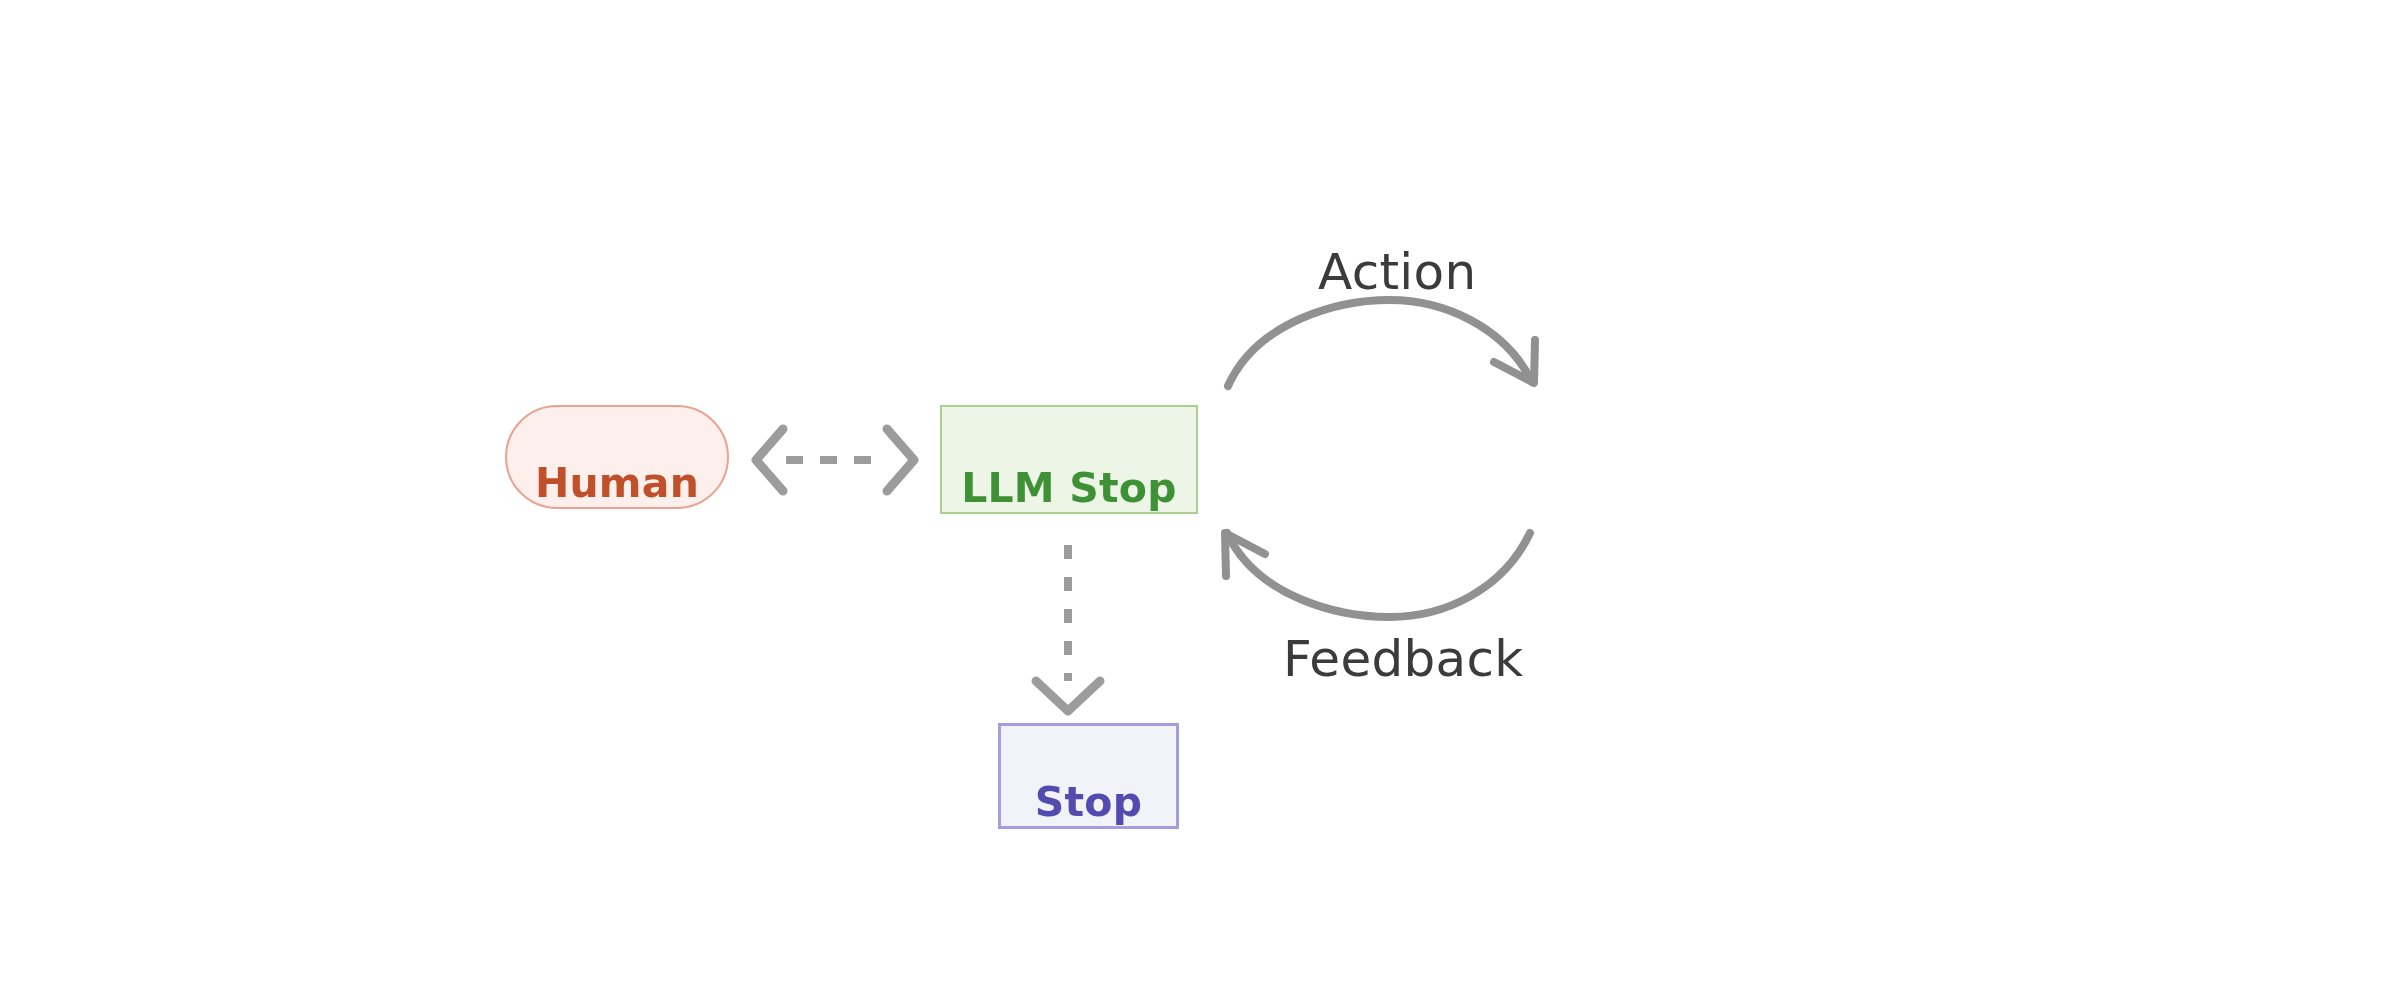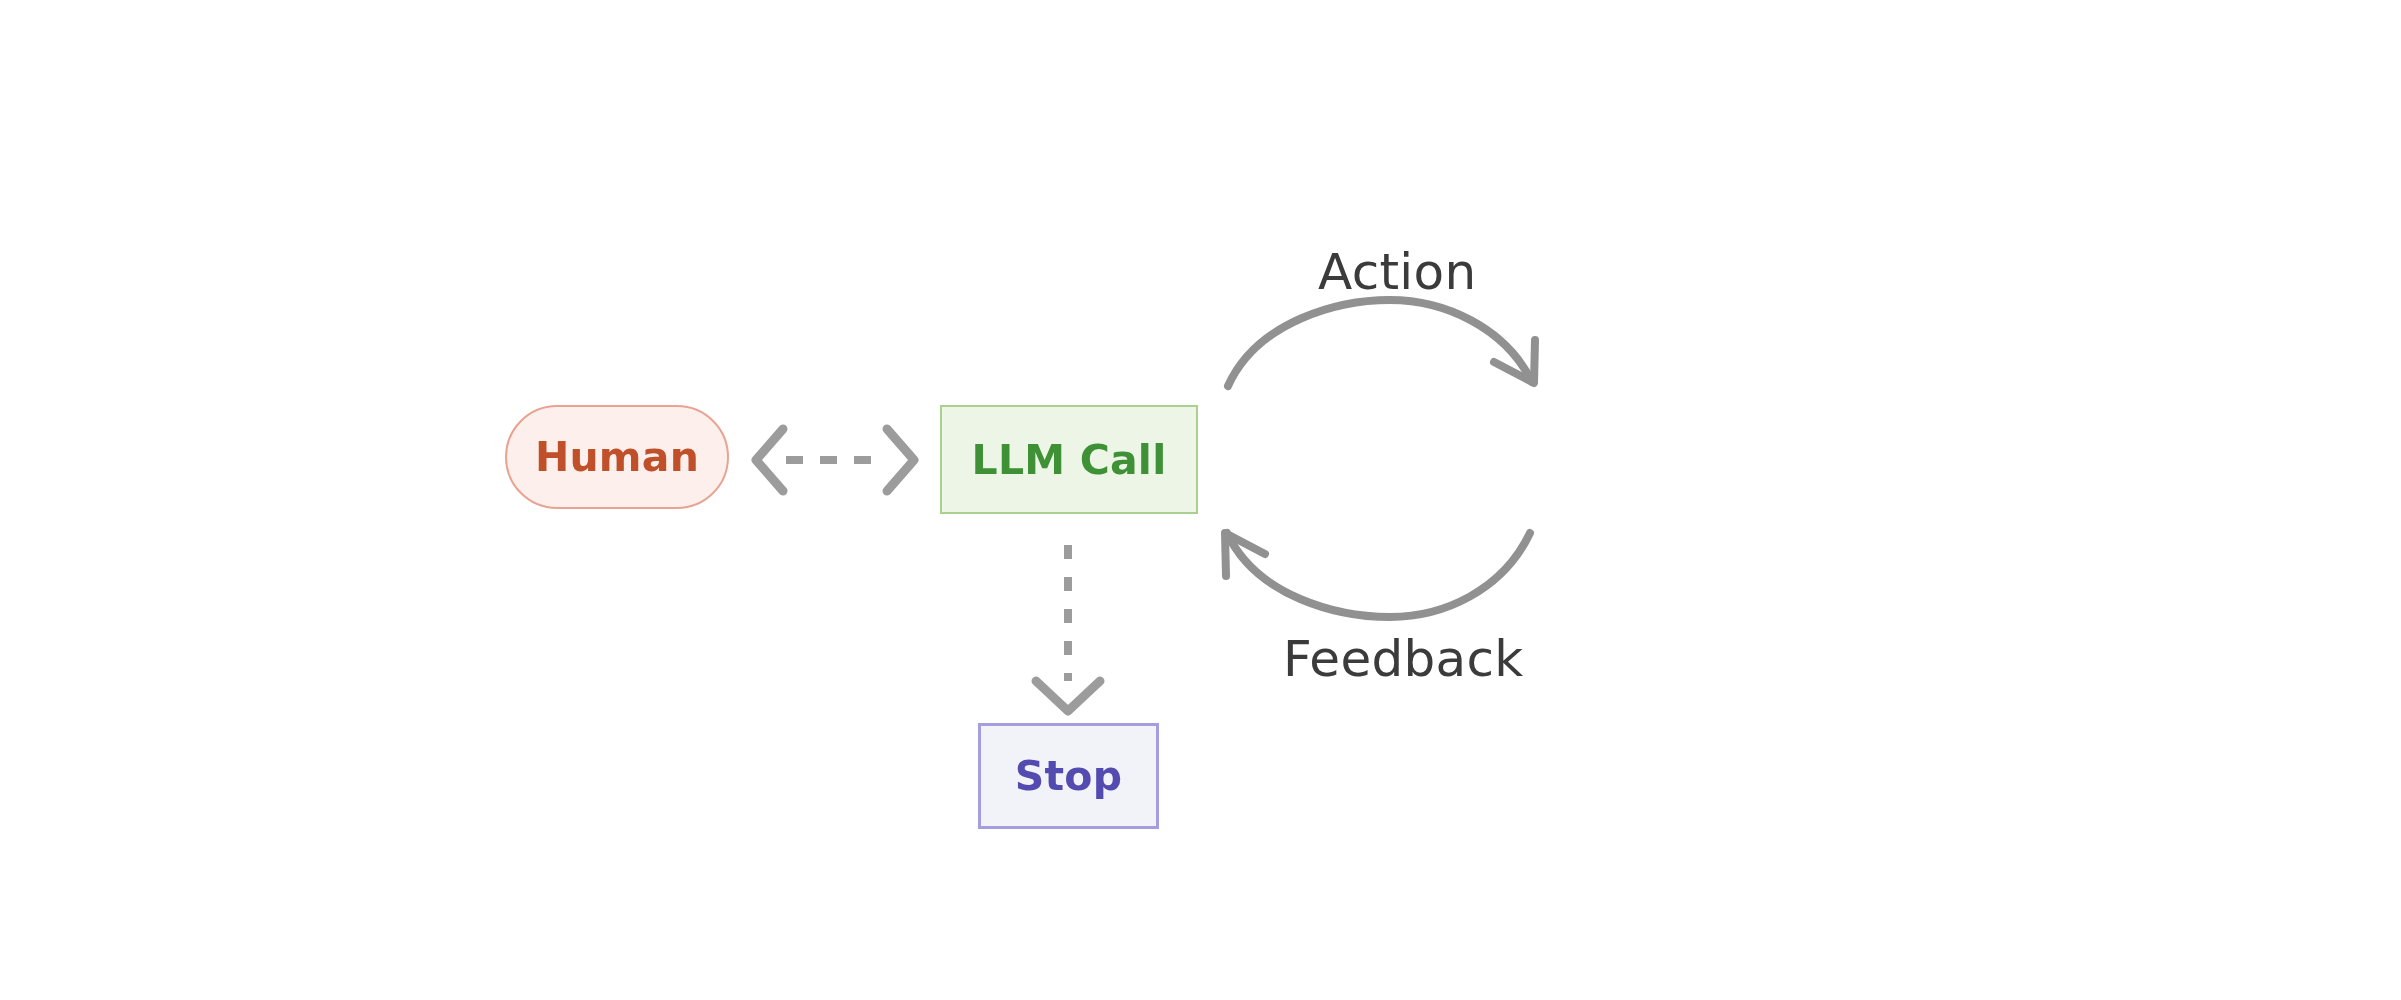--- a/index.html
+++ b/index.html
@@ -23,21 +23,21 @@
     left: 0;
     top: 0;
     width: 2401px;
     height: 1000px;
   }
 
   .node {
     position: absolute;
     box-sizing: border-box;
     display: flex;
-    align-items: center;
+    align-items: flex-end;
     justify-content: center;
     font-weight: bold;
     letter-spacing: 0.2px;
     white-space: nowrap;
   }
 
   
   .node-pill {
     background: #fdf0ec;
     border: 2.5px solid #e8a392;
@@ -68,21 +68,21 @@
     left: 940px;  top: 405px;
     width: 258px; height: 109px;
     font-size: 41px;
   }
   #node-environment {
     left: 1558px; top: 405px;
     width: 340px; height: 104px;
     font-size: 41px;
   }
   #node-stop {
-    left: 978px;  top: 723px;
+    left: 998px;  top: 723px;
     width: 181px; height: 106px;
     font-size: 41px;
   }
 
   .edge-label {
     position: absolute;
     color: #3b3b3b;
     font-size: 50px;
     font-weight: 400;
     white-space: nowrap;
@@ -134,21 +134,21 @@
 
       <polyline points="1226,576 1225,533 1265,554" fill="none" stroke="#919191" stroke-width="8" stroke-linecap="round" stroke-linejoin="round"></polyline>
     </g>
   </svg>
 
   <div class="node node-pill" id="node-human">
     <span>Human</span>
   </div>
 
   <div class="node node-rect-green" id="node-llm-call">
-    <span>LLM Call</span>
+    <span>LLM Stop</span>
   </div>
 
 
   <div class="node node-rect-purple" id="node-stop">
     <span>Stop</span>
   </div>
 
   <div class="edge-label" id="label-action">Action</div>
 
   <div class="edge-label" id="label-feedback">Feedback</div>

